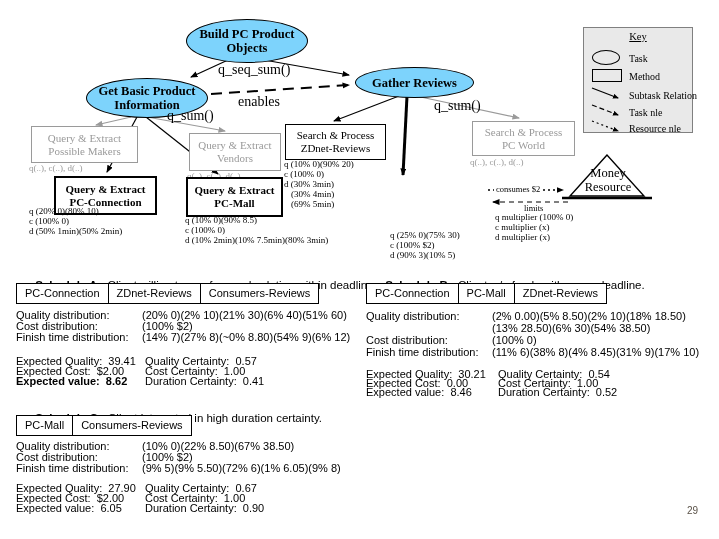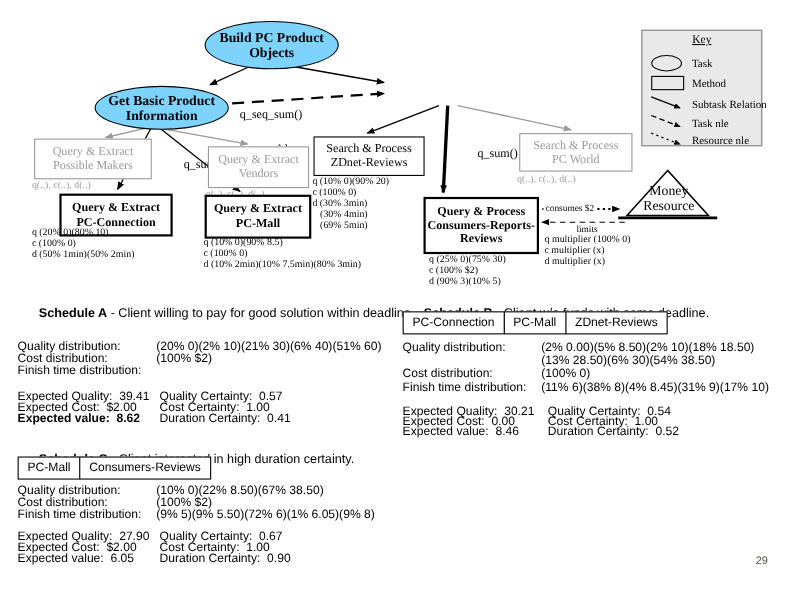--- a/index.html
+++ b/index.html
@@ -8,21 +8,21 @@
   .serif{font-family:"Liberation Serif","DejaVu Serif",serif;}
   .oval{border:1.6px solid #000;border-radius:50%;display:flex;align-items:center;justify-content:center;
         text-align:center;background:#7dd3fc;font-family:"Liberation Serif",serif;font-weight:bold;
         white-space:pre-line;line-height:1.12;}
   .mbox{border:1.3px solid #000;display:flex;align-items:center;justify-content:center;text-align:center;
         background:#fff;font-family:"Liberation Serif",serif;font-size:11px;white-space:pre-line;line-height:1.15;}
   .mbox.bold{border-width:2.2px;font-weight:bold;}
   .mbox.gray{border:1px solid #9a9a9a;color:#9a9a9a;}
   .dist{font-family:"Liberation Serif",serif;font-size:9px;line-height:10.4px;color:#000;white-space:pre;}
   .dist.gray{color:#9a9a9a;}
-  .edge-label{font-family:"Liberation Serif",serif;font-size:11px;color:#000;white-space:pre;margin-top:36px;}
+  .edge-label{font-family:"Liberation Serif",serif;font-size:14px;color:#000;white-space:pre;}
   .small-label{font-family:"Liberation Serif",serif;font-size:8.5px;color:#000;background:#fff;padding:0 2px;white-space:pre;}
   .keybox{background:#e9e9e9;border:1px solid #808080;}
   .keyrow-label{font-family:"Liberation Serif",serif;font-size:10px;color:#000;white-space:pre;}
   .sched{font-family:"Liberation Sans","DejaVu Sans",sans-serif;font-size:11px;color:#000;}
   .sched-title{font-size:11.5px;white-space:pre;}
   .sched-title b{font-weight:bold;}
   .mcell{display:inline-block;border:1px solid #000;padding:3px 8px 4px 8px;margin-right:-1px;background:#fff;
          font-size:11px;white-space:pre;}
   .drow{display:flex;white-space:pre;line-height:11px;}
   .drow .dl{width:126px;flex:none;}
@@ -56,20 +56,21 @@
     <line x1="488" y1="190" x2="563" y2="190" stroke="#000" stroke-width="1.6" stroke-dasharray="2,3" marker-end="url(#ab)"></line>
     <line x1="568" y1="202" x2="493" y2="202" stroke="#000" stroke-width="1" stroke-dasharray="5,4" marker-end="url(#ab)"></line>
     <polygon points="607,155 570,196 644,196" fill="#fff" stroke="#000" stroke-width="1.4"></polygon>
     <line x1="562" y1="198" x2="652" y2="198" stroke="#000" stroke-width="2.5"></line>
   </svg>
 
   <div class="oval abs" style="left:186px;top:19px;width:120px;height:42px;font-size:12.5px;">Build PC Product
 Objects</div>
   <div class="oval abs" style="left:86px;top:78px;width:120px;height:38px;font-size:12.5px;">Get Basic Product
 Information</div>
+  <div class="oval abs" style="left:355px;top:67px;width:117px;height:29px;font-size:12.5px;">Gather Reviews</div>
 
   <div class="edge-label abs" style="left:218px;top:62px;">q_seq_sum()</div>
   <div class="edge-label abs" style="left:238px;top:94px;">enables</div>
   <div class="edge-label abs" style="left:167px;top:108px;">q_sum()</div>
   <div class="edge-label abs" style="left:434px;top:98px;">q_sum()</div>
 
   <div class="mbox gray abs" style="left:31px;top:126px;width:105px;height:35px;">Query &amp; Extract
 Possible Makers</div>
   <div class="dist gray abs" style="left:29px;top:163px;">q(..), c(..), d(..)</div>
 
@@ -94,23 +95,20 @@
   <div class="dist abs" style="left:284px;top:159px;">q (10% 0)(90% 20)</div>
   <div class="dist abs" style="left:284px;top:169px;">c (100% 0)</div>
   <div class="dist abs" style="left:284px;top:179px;">d (30% 3min)</div>
   <div class="dist abs" style="left:291px;top:189px;">(30% 4min)</div>
   <div class="dist abs" style="left:291px;top:199px;">(69% 5min)</div>
 
   <div class="mbox gray abs" style="left:472px;top:121px;width:101px;height:33px;">Search &amp; Process
 PC World</div>
   <div class="dist gray abs" style="left:470px;top:157px;">q(..), c(..), d(..)</div>
 
-  <div class="mbox bold abs" style="left:385px;top:179px;width:101px;height:48px;">Query &amp; Process
-Consumers-Reports-
-Reviews</div>
   <div class="dist abs" style="left:390px;top:230px;">q (25% 0)(75% 30)</div>
   <div class="dist abs" style="left:390px;top:240px;">c (100% $2)</div>
   <div class="dist abs" style="left:390px;top:250px;">d (90% 3)(10% 5)</div>
 
   <div class="abs serif" style="left:565px;top:166px;width:86px;text-align:center;font-size:12.5px;line-height:14px;white-space:pre-line;">Money
 Resource</div>
   <div class="small-label abs" style="left:494px;top:184px;">consumes $2</div>
   <div class="small-label abs" style="left:522px;top:203px;background:transparent;">limits</div>
   <div class="dist abs" style="left:495px;top:212px;">q multiplier (100% 0)</div>
   <div class="dist abs" style="left:495px;top:222px;">c multiplier (x)</div>
@@ -138,28 +136,31 @@
     <svg class="abs" style="left:6px;top:91px;" width="34" height="15">
       <line x1="2" y1="2" x2="28" y2="12" stroke="#000" stroke-width="1.2" stroke-dasharray="2,3" marker-end="url(#kb)"></line>
     </svg>
     <div class="keyrow-label abs" style="left:45px;top:95px;">Resource nle</div>
   </div>
 
   <div class="sched abs" style="left:16px;top:265px;width:346px;height:130px;">
     <div class="sched-title abs" style="left:0;top:2px;">
       <b>Schedule A</b><span> - Client willing to pay for good solution within deadline.</span>
     </div>
+    <div class="abs" style="left:0;top:18px;">
+      <span class="mcell">PC-Connection</span><span class="mcell">ZDnet-Reviews</span><span class="mcell">Consumers-Reviews</span>
+    </div>
     <div class="drow abs" style="left:0;top:45px;">
       <span class="dl">Quality distribution:</span><span>(20% 0)(2% 10)(21% 30)(6% 40)(51% 60)</span>
     </div>
     <div class="drow abs" style="left:0;top:56px;">
       <span class="dl">Cost distribution:</span><span>(100% $2)</span>
     </div>
     <div class="drow abs" style="left:0;top:67px;">
-      <span class="dl">Finish time distribution:</span>
+      <span class="dl">Finish time distribution:</span><span>(14% 7)(27% 8)(~0% 8.80)(54% 9)(6% 12)</span>
     </div>
     <div class="statline abs" style="left:0;top:91px;">Expected Quality:  39.41</div>
     <div class="statline abs" style="left:0;top:101px;">Expected Cost:  $2.00</div>
     <div class="statline abs" style="left:0;top:111px;font-weight:bold;">Expected value:  8.62</div>
     <div class="statline abs" style="left:129px;top:91px;">Quality Certainty:  0.57</div>
     <div class="statline abs" style="left:129px;top:101px;">Cost Certainty:  1.00</div>
     <div class="statline abs" style="left:129px;top:111px;">Duration Certainty:  0.41</div>
   </div>
 
   <div class="sched abs" style="left:366px;top:265px;width:353px;height:135px;">

